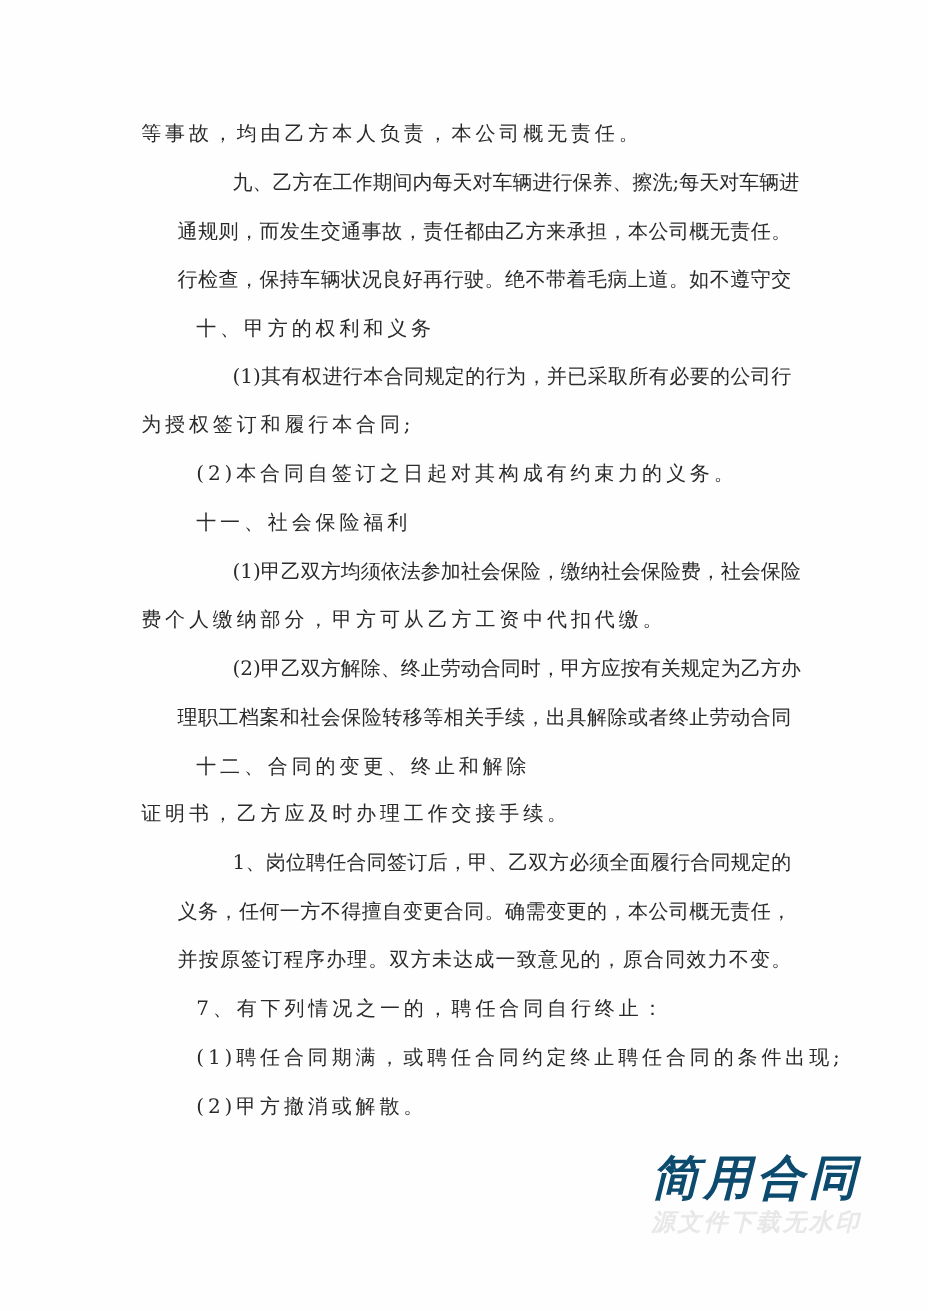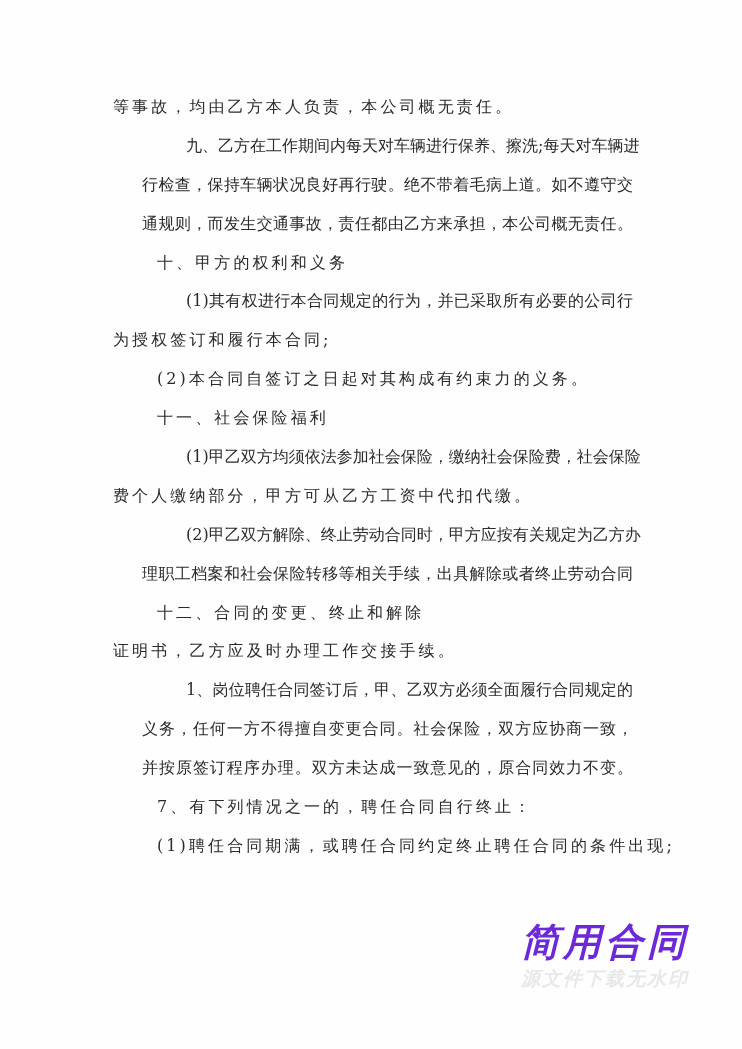--- a/index.html
+++ b/index.html
@@ -52,57 +52,58 @@
     width: 200px;
     text-align: center;
     pointer-events: none;
   }
   .wm-title {
     font-family: "DejaVu Sans", "Liberation Sans", sans-serif;
     font-weight: bold;
     font-style: italic;
     font-size: 38px;
     letter-spacing: 4px;
-    color: #6d28d9;
+    color: #0c4a6e;
     line-height: 44px;
   }
   .wm-sub {
     font-family: "DejaVu Sans", "Liberation Sans", sans-serif;
     font-weight: bold;
     font-style: italic;
     font-size: 19px;
     letter-spacing: 2px;
     color: #e8e8e8;
     line-height: 28px;
   }
 </style>
 </head>
 <body>
 
 <div class="page">
   <div class="content">
     <div class="line">等事故，均由乙方本人负责，本公司概无责任。</div>
     <div class="line indent justify">九、乙方在工作期间内每天对车辆进行保养、擦洗;每天对车辆进</div>
+    <div class="line justify">通规则，而发生交通事故，责任都由乙方来承担，本公司概无责任。</div>
     <div class="line justify">行检查，保持车辆状况良好再行驶。绝不带着毛病上道。如不遵守交</div>
-    <div class="line justify">通规则，而发生交通事故，责任都由乙方来承担，本公司概无责任。</div>
     <div class="line indent">十、甲方的权利和义务</div>
     <div class="line indent justify">(1)其有权进行本合同规定的行为，并已采取所有必要的公司行</div>
     <div class="line">为授权签订和履行本合同;</div>
     <div class="line indent">(2)本合同自签订之日起对其构成有约束力的义务。</div>
     <div class="line indent">十一、社会保险福利</div>
     <div class="line indent justify">(1)甲乙双方均须依法参加社会保险，缴纳社会保险费，社会保险</div>
     <div class="line">费个人缴纳部分，甲方可从乙方工资中代扣代缴。</div>
     <div class="line indent justify">(2)甲乙双方解除、终止劳动合同时，甲方应按有关规定为乙方办</div>
     <div class="line justify">理职工档案和社会保险转移等相关手续，出具解除或者终止劳动合同</div>
     <div class="line indent">十二、合同的变更、终止和解除</div>
     <div class="line">证明书，乙方应及时办理工作交接手续。</div>
     <div class="line indent justify">1、岗位聘任合同签订后，甲、乙双方必须全面履行合同规定的</div>
-    <div class="line justify">义务，任何一方不得擅自变更合同。社会保险，双方应协商一致，</div>
+    <div class="line justify">义务，任何一方不得擅自变更合同。确需变更的，本公司概无责任，</div>
     <div class="line justify">并按原签订程序办理。双方未达成一致意见的，原合同效力不变。</div>
     <div class="line indent">7、有下列情况之一的，聘任合同自行终止：</div>
     <div class="line indent">(1)聘任合同期满，或聘任合同约定终止聘任合同的条件出现;</div>
+    <div class="line indent">(2)甲方撤消或解散。</div>
   </div>
 
   <div class="watermark">
     <div class="wm-title">简用合同</div>
     <div class="wm-sub">源文件下载无水印</div>
   </div>
 </div>
 
 </body></html>

